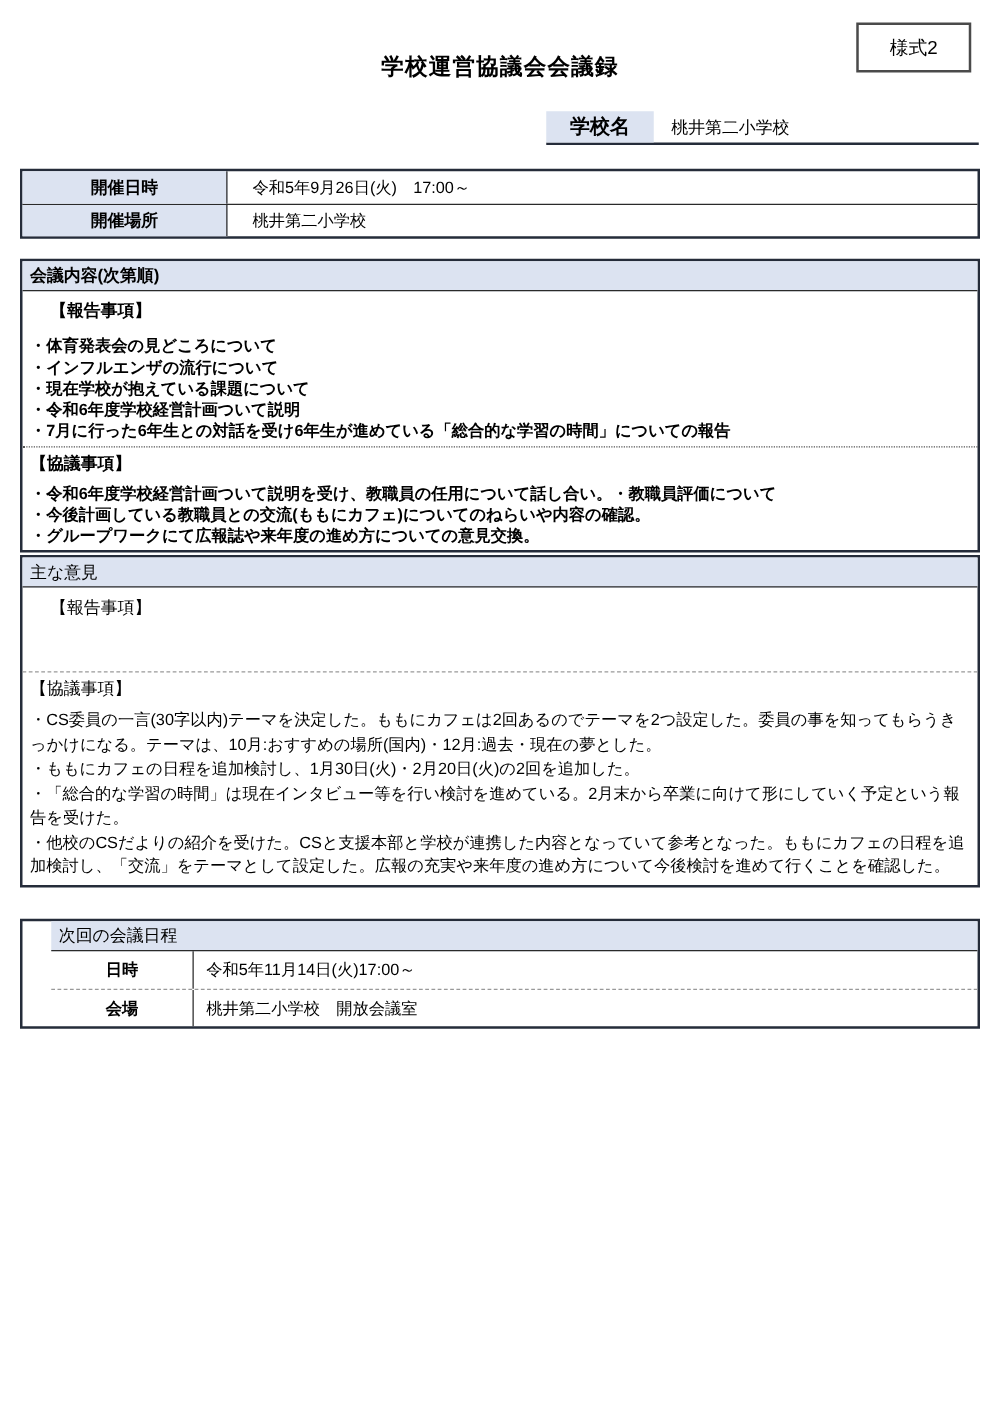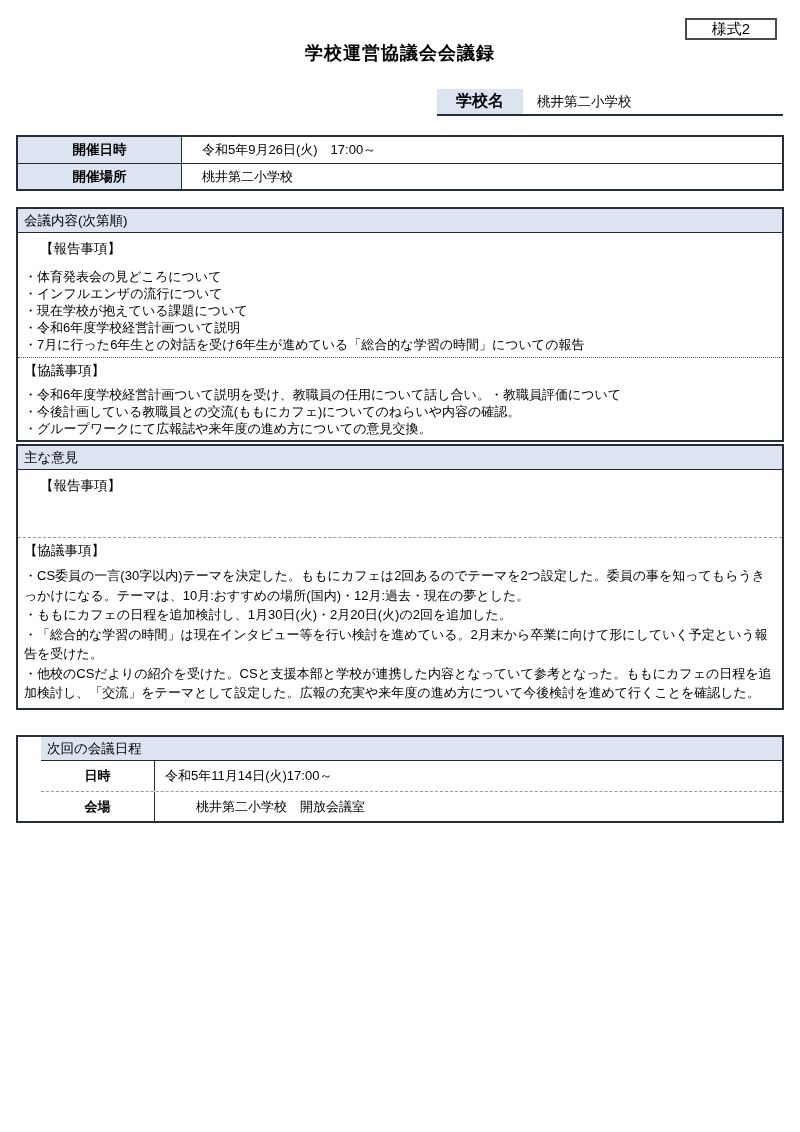--- a/index.html
+++ b/index.html
@@ -7,21 +7,21 @@
   body {
     width: 800px; height: 1132px;
     font-family: "Liberation Sans", "DejaVu Sans", sans-serif;
     color: #000;
     position: relative;
   }
   .page { position: relative; width: 800px; height: 1132px; background: #fff; overflow: hidden; }
 
   
   .form-tag {
-    position: absolute; top: 18px; left: 685px; width: 92px; height: 22px;
+    position: absolute; top: 18px; left: 685px; width: 92px; height: 40px;
     border: 2px solid #4a4a4a;
     display: flex; align-items: center; justify-content: center;
     font-size: 15px;
   }
 
   
   .page-title {
     position: absolute; top: 41px; left: 0; width: 100%;
     text-align: center; font-size: 18px; font-weight: bold; letter-spacing: 1px;
   }
@@ -50,21 +50,21 @@
     font-weight: bold; font-size: 13.5px;
     display: flex; align-items: center; justify-content: center;
   }
   .info-value { flex: 1; font-size: 13px; display: flex; align-items: center; padding-left: 20px; }
 
   
   .section {
     position: absolute; left: 16px; width: 768px;
     border: 2px solid #252c3a; background: #fff;
   }
-  .section-agenda { top: 207px; height: 235px; }
+  .section-agenda { top: 207px; height: 235px; font-weight: bold; }
   .section-opinions { top: 444px; height: 266px; }
   .section-header {
     height: 24px; background: #dce3f1; border-bottom: 1px solid #2a2a2a;
     display: flex; align-items: center; padding-left: 6px; font-size: 13.5px;
   }
   .section-body { padding: 5px 6px 0; font-size: 13px; }
   .subheading { font-size: 13.5px; margin: 2px 16px 10px; }
   .subheading.tight { margin: 2px 0 6px; }
   .item-list .item { line-height: 17px; }
   .opinion-list .item { line-height: 19.5px; }
@@ -72,21 +72,21 @@
   .dashed-divider { border-top: 1px dashed #999; margin: 4px -6px; }
   .empty-space { height: 28px; }
 
   
   .next-table {
     position: absolute; top: 735px; left: 16px; width: 768px; height: 88px;
     border: 2px solid #252c3a;
     padding-left: 23px;
   }
   .next-row { display: flex; height: 30px; }
-  .next-row + .next-row { border-top: 1px dashed #999; gap: 31px; }
+  .next-row + .next-row { border-top: 1px dashed #999; }
   .next-label {
     width: 114px; border-right: 1px solid #2a2a2a;
     font-weight: bold; font-size: 13px;
     display: flex; align-items: center; justify-content: center; text-align: center;
   }
   .next-value { flex: 1; font-size: 13px; display: flex; align-items: center; padding-left: 10px; }
 </style>
 </head>
 <body>
 

